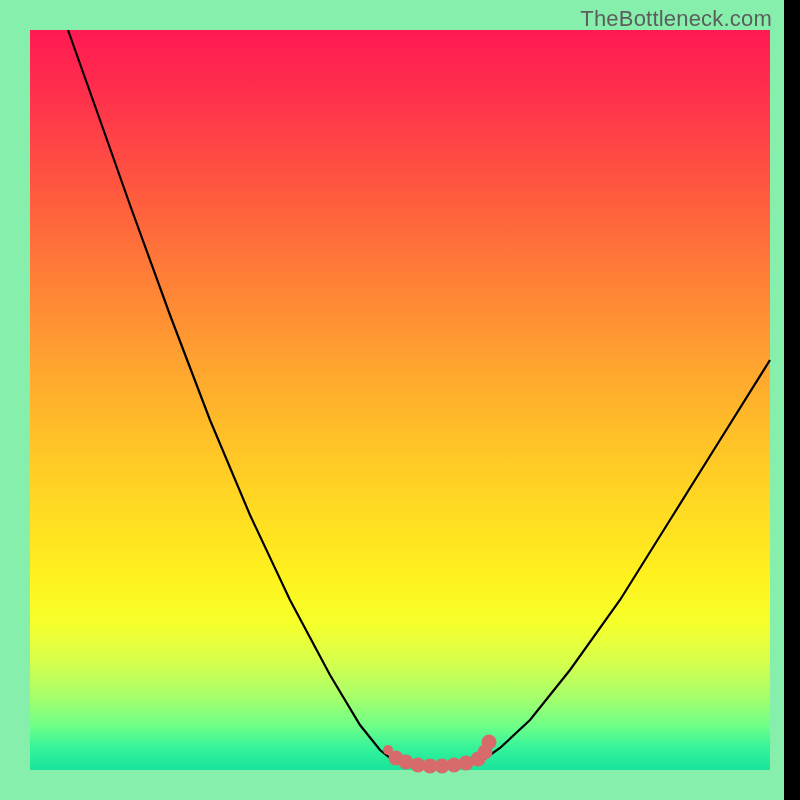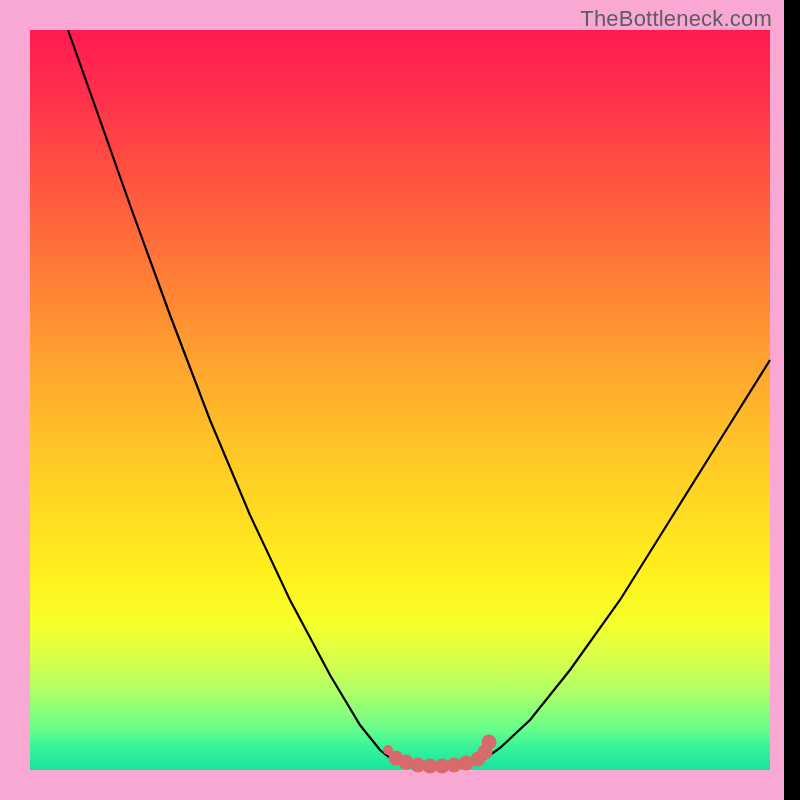--- a/index.html
+++ b/index.html
@@ -9,21 +9,21 @@
     height: 800px;
     background: #000;
     overflow: hidden;
   }
   .frame {
     position: absolute;
     left: 0;
     top: 0;
     width: 784px;
     height: 800px;
-    background: #f9a8d4;
+    background: #86efac;
   }
   .plot {
     position: absolute;
     left: 30px;
     top: 30px;
     width: 740px;
     height: 740px;
     background: linear-gradient(to bottom,
       #ff1a52 0%,
       #ff2e4d 8%,

